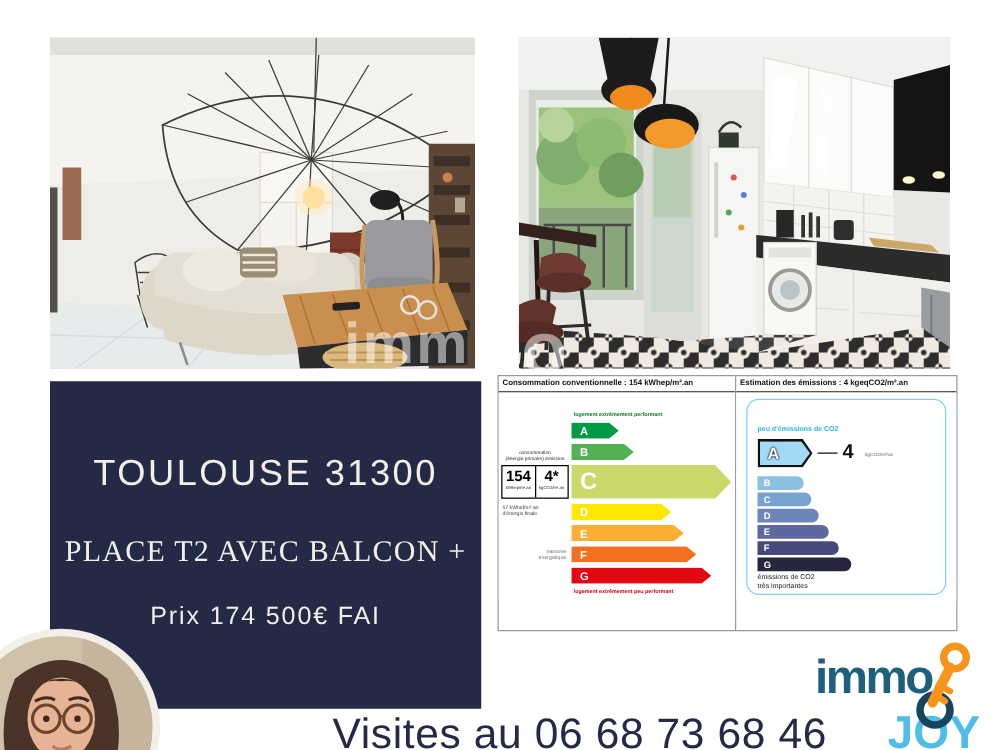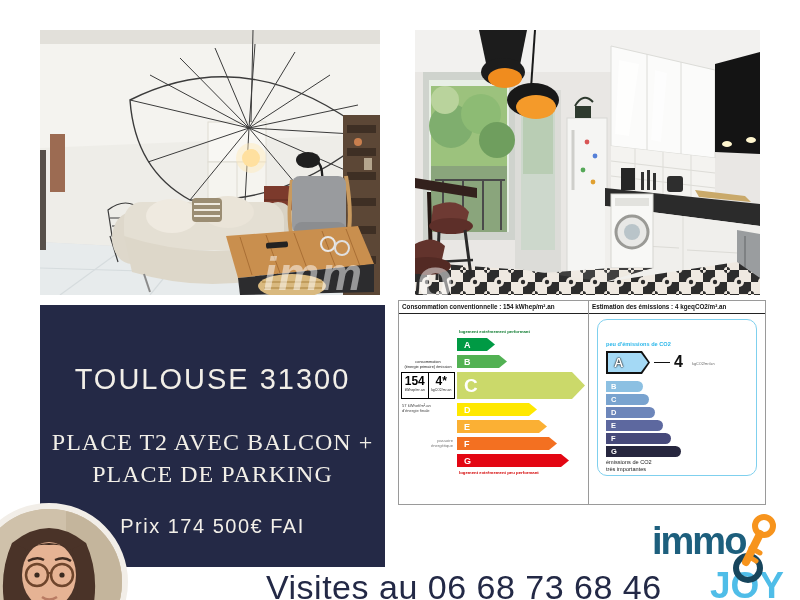--- a/index.html
+++ b/index.html
@@ -6,21 +6,21 @@
   html,body { width:800px; height:600px; background:#fff; overflow:hidden;
               font-family:"Liberation Sans", sans-serif; }
   .canvas { position:relative; width:800px; height:600px; background:#fff; overflow:hidden; }
 
   
   .photo { position:absolute; overflow:hidden; background:#ddd; }
   .photo-living { left:40px; top:30px; width:340px; height:265px; }
   .photo-kitchen { left:415px; top:30px; width:345px; height:265px; }
   .watermark { position:absolute; color:rgba(255,255,255,.5); font-weight:bold;
                font-size:46px; letter-spacing:2px; pointer-events:none; }
-  .wm-living { right:16px; bottom:-6px;font-style:italic; }
+  .wm-living { right:4px; bottom:-6px; }
   .wm-kitchen { left:2px; bottom:-18px; font-size:60px; }
 
   
   .card { position:absolute; left:40px; top:305px; width:345px; height:262px;
           background:#242946; color:#f2efe8; text-align:center; }
   .card-city { margin-top:58px; font-size:29px; letter-spacing:2px; font-weight:500; }
   .card-headline { margin-top:30px; font-family:"Liberation Serif", serif;
                    font-size:24px; line-height:1.35; letter-spacing:1px; }
   .card-price { margin-top:24px; font-size:20px; letter-spacing:1.5px; }
 
@@ -335,21 +335,20 @@
         <line x1="28" y1="242" x2="34" y2="265" stroke="#2a2a2a" stroke-width="3"></line>
       </g>
     </svg>
     <div class="watermark wm-kitchen">o</div>
   </div>
 
   <div class="card">
     <div class="card-city">TOULOUSE 31300</div>
     <div class="card-headline">
       <div>PLACE T2 AVEC BALCON +</div>
-      <div>PLACE DE PARKING</div>
     </div>
     <div class="card-price">Prix 174 500€ FAI</div>
   </div>
 
   <div class="dpe">
 
     <div class="dpe-col energy">
       <div class="dpe-subhdr">Consommation conventionnelle : 154 kWhep/m².an</div>
       <div class="dpe-body">
         <div class="e-top-label">logement extrêmement performant</div>

